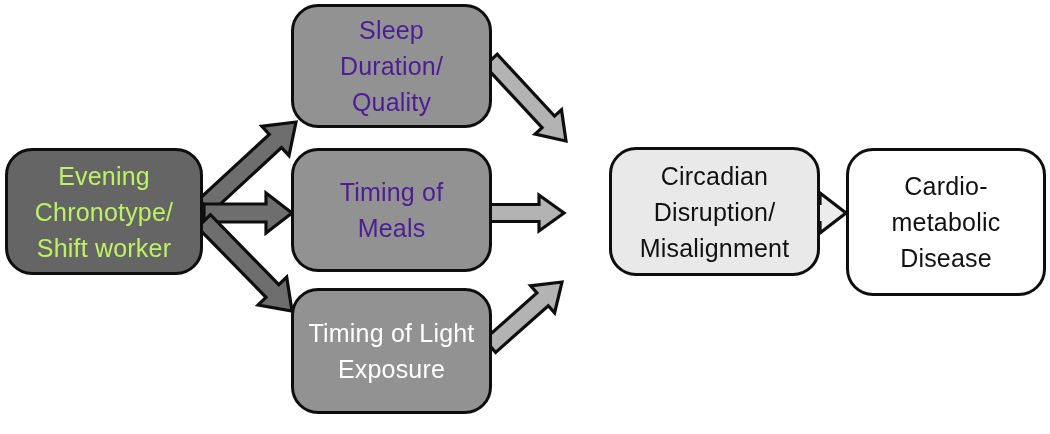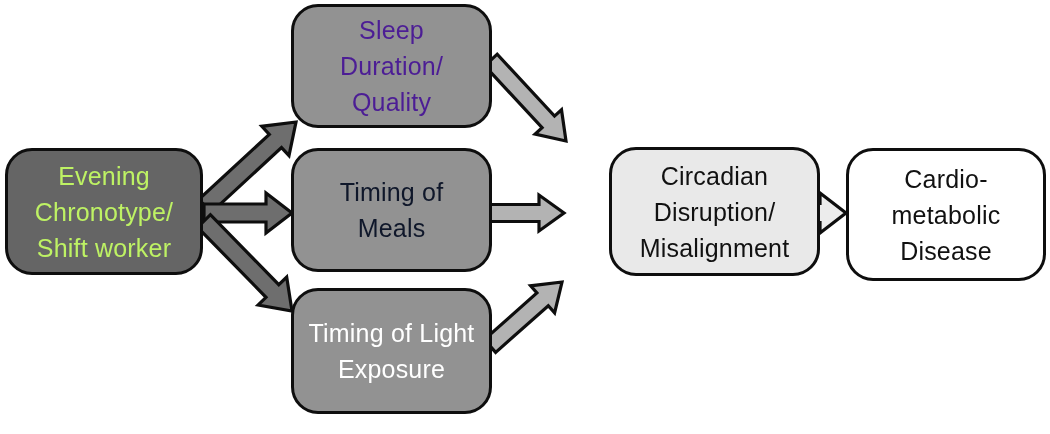--- a/index.html
+++ b/index.html
@@ -34,21 +34,21 @@
     font-size: 25px;
     line-height: 1.44;
     white-space: pre-line;
     letter-spacing: 0.2px;
   }
   #node-evening   { left: 5px;   top: 148px; width: 198px; height: 127px; }
   #node-sleep     { left: 291px; top: 4px;   width: 201px; height: 124px; }
   #node-meals     { left: 291px; top: 148px; width: 201px; height: 124px; }
   #node-light     { left: 291px; top: 288px; width: 201px; height: 126px; }
   #node-circadian { left: 562px; top: 147px; width: 211px; height: 129px; }
-  #node-cardio    { left: 846px; top: 148px; width: 200px; height: 133px; }
+  #node-cardio    { left: 846px; top: 148px; width: 200px; height: 148px; }
 </style>
 </head>
 <body>
 
 <div class="canvas">
 
   <svg class="arrow-layer" width="1050" height="434" viewBox="0 0 1050 434" xmlns="http://www.w3.org/2000/svg">
     <polygon stroke-width="3.2" points="211.1,212.6 281.5,147.6 289.0,155.7 296,122 261.8,126.3 269.3,134.4 198.9,199.4" fill="#6e6e6e" stroke="#0e0e0e"></polygon>
     <polygon stroke-width="3.2" points="204,222 266,222 266,233 292,213 266,193 266,204 204,204" fill="#6e6e6e" stroke="#0e0e0e"></polygon>
     <polygon stroke-width="3.2" points="197.6,227.3 266.0,297.3 258.1,305.0 292,311 286.7,277.0 278.8,284.7 210.4,214.7" fill="#6e6e6e" stroke="#0e0e0e"></polygon>
@@ -63,21 +63,21 @@
 Chronotype/
 Shift worker</span>
   </div>
 
   <div class="node" id="node-sleep" style="background: rgb(146, 146, 146); color: #4c1d95;">
     <span>Sleep
 Duration/
 Quality</span>
   </div>
 
-  <div class="node" id="node-meals" style="background: rgb(146, 146, 146); color: #0f172a;">
+  <div class="node" id="node-meals" style="background: rgb(146, 146, 146); color: #4c1d95;">
     <span>Timing of
 Meals</span>
   </div>
 
   <div class="node" id="node-light" style="background: rgb(146, 146, 146); color: rgb(255, 255, 255);">
     <span>Timing of Light
 Exposure</span>
   </div>
 
   <div class="node" id="node-circadian" style="background: rgb(233, 233, 233); color: rgb(17, 17, 17); margin-left: 47px;">

